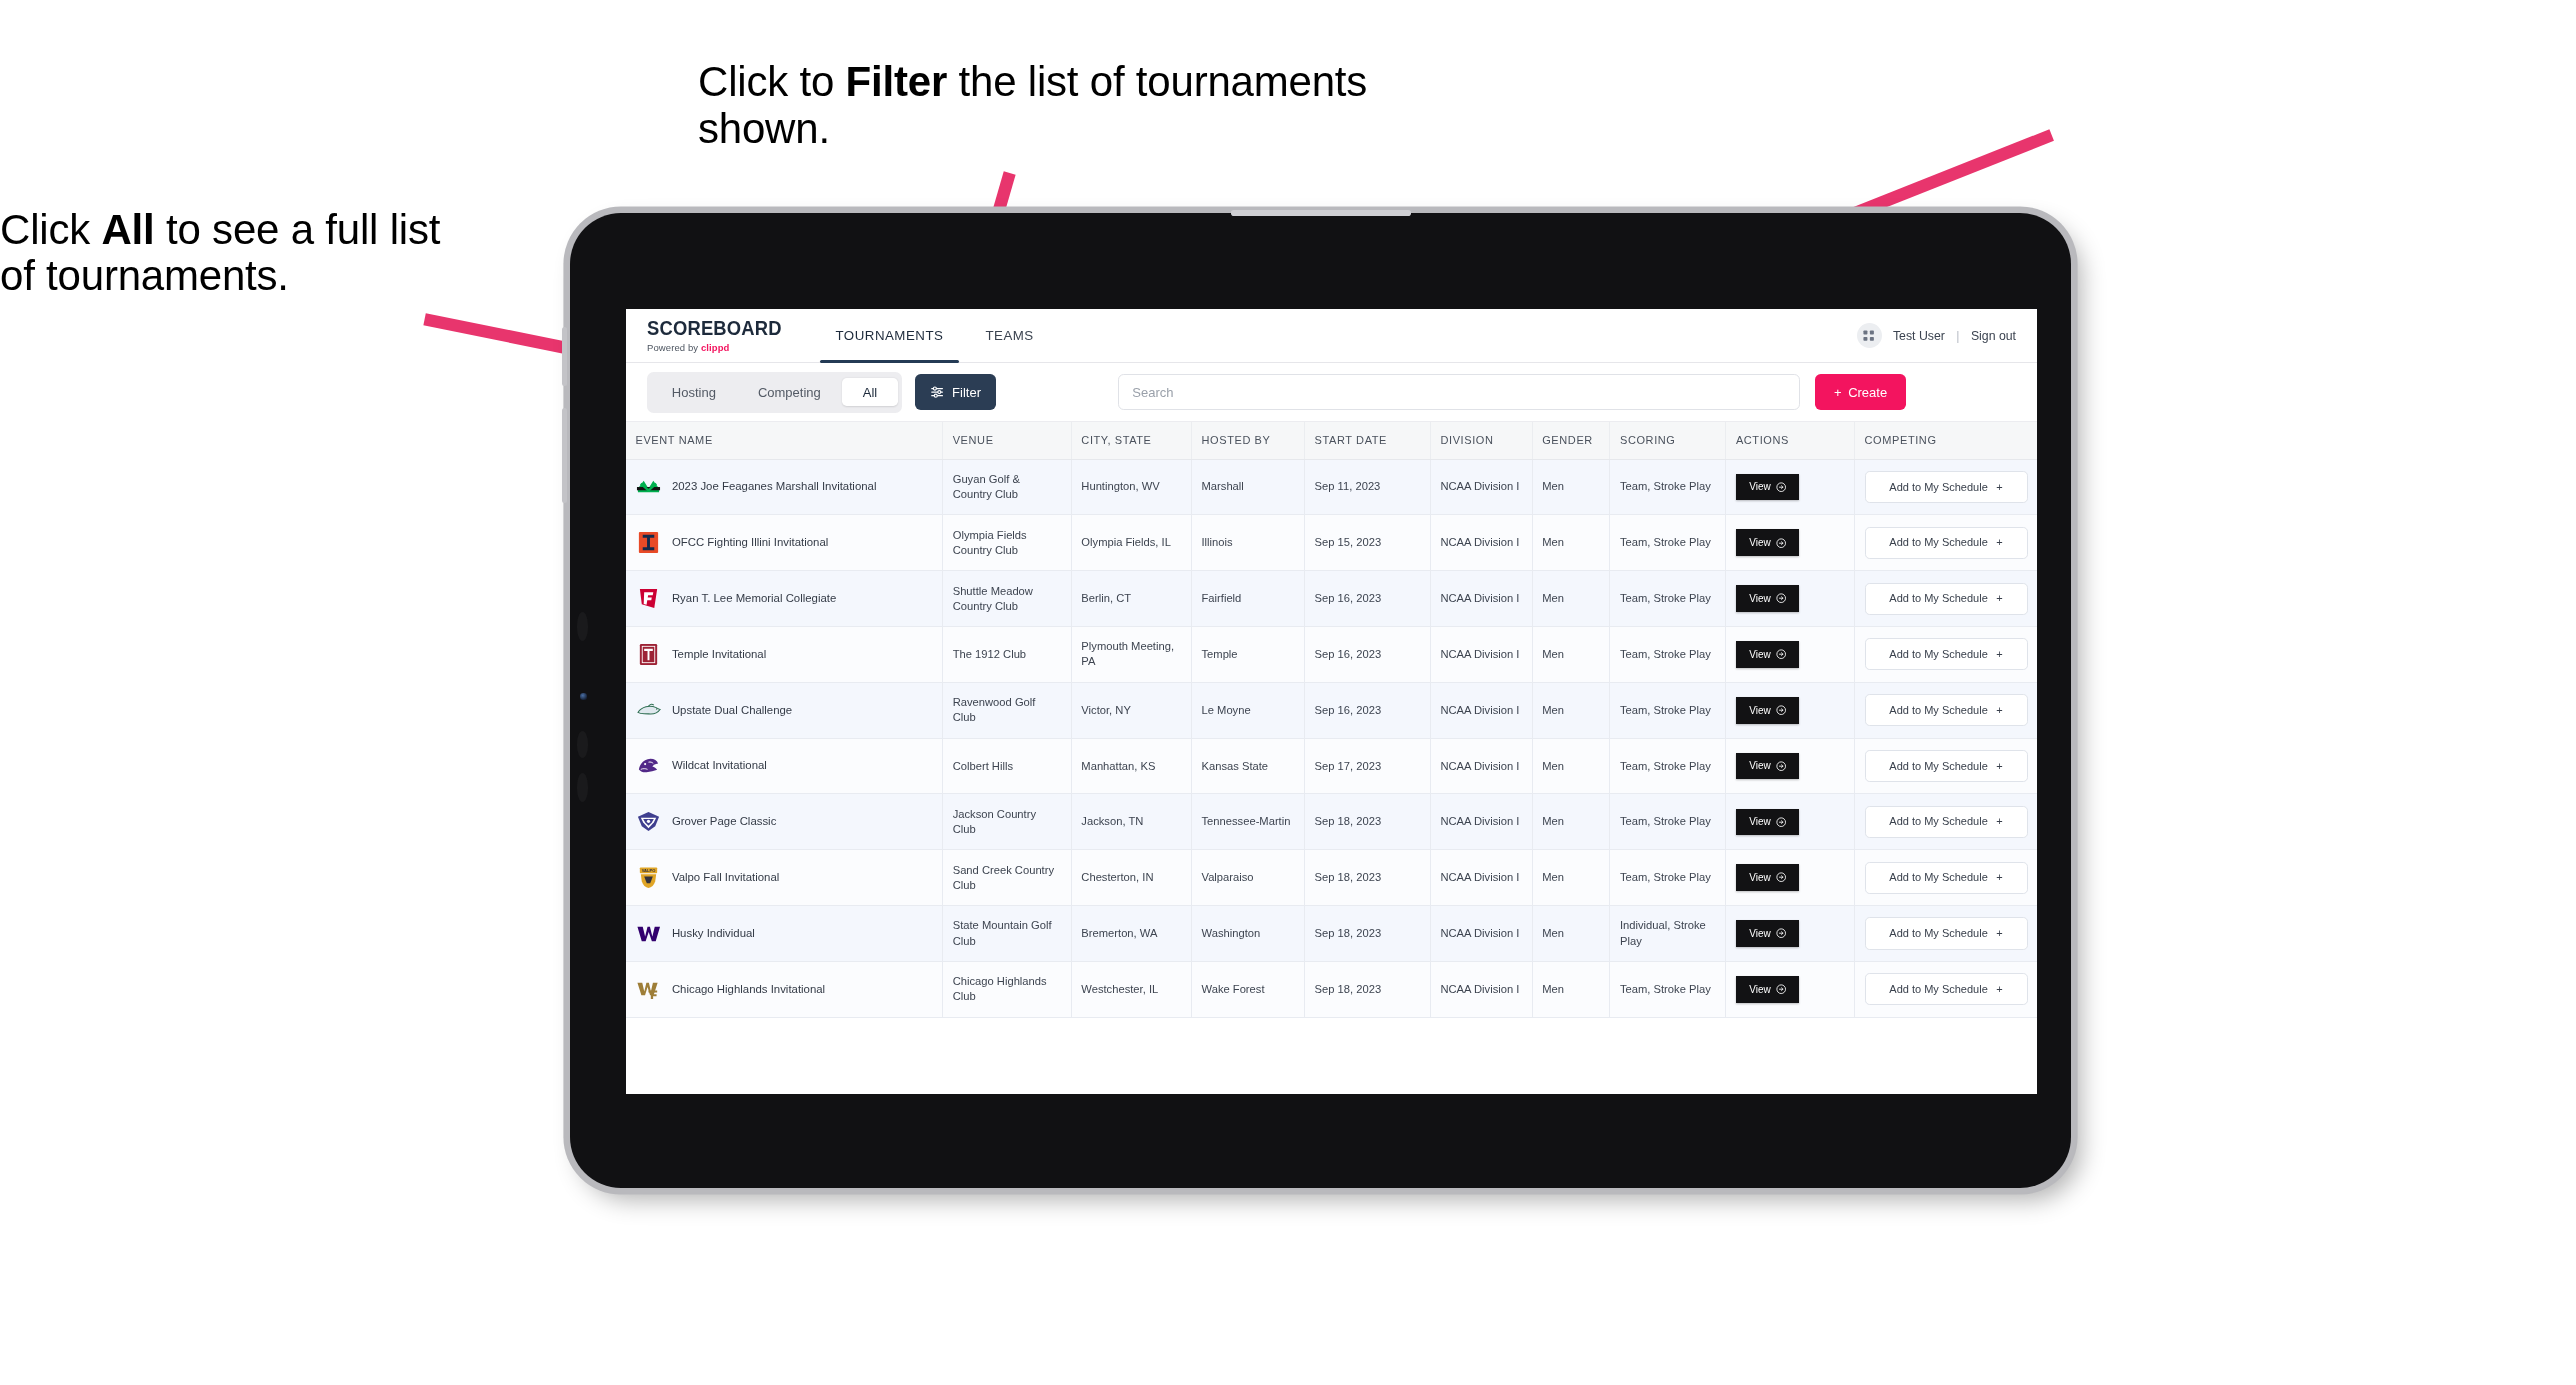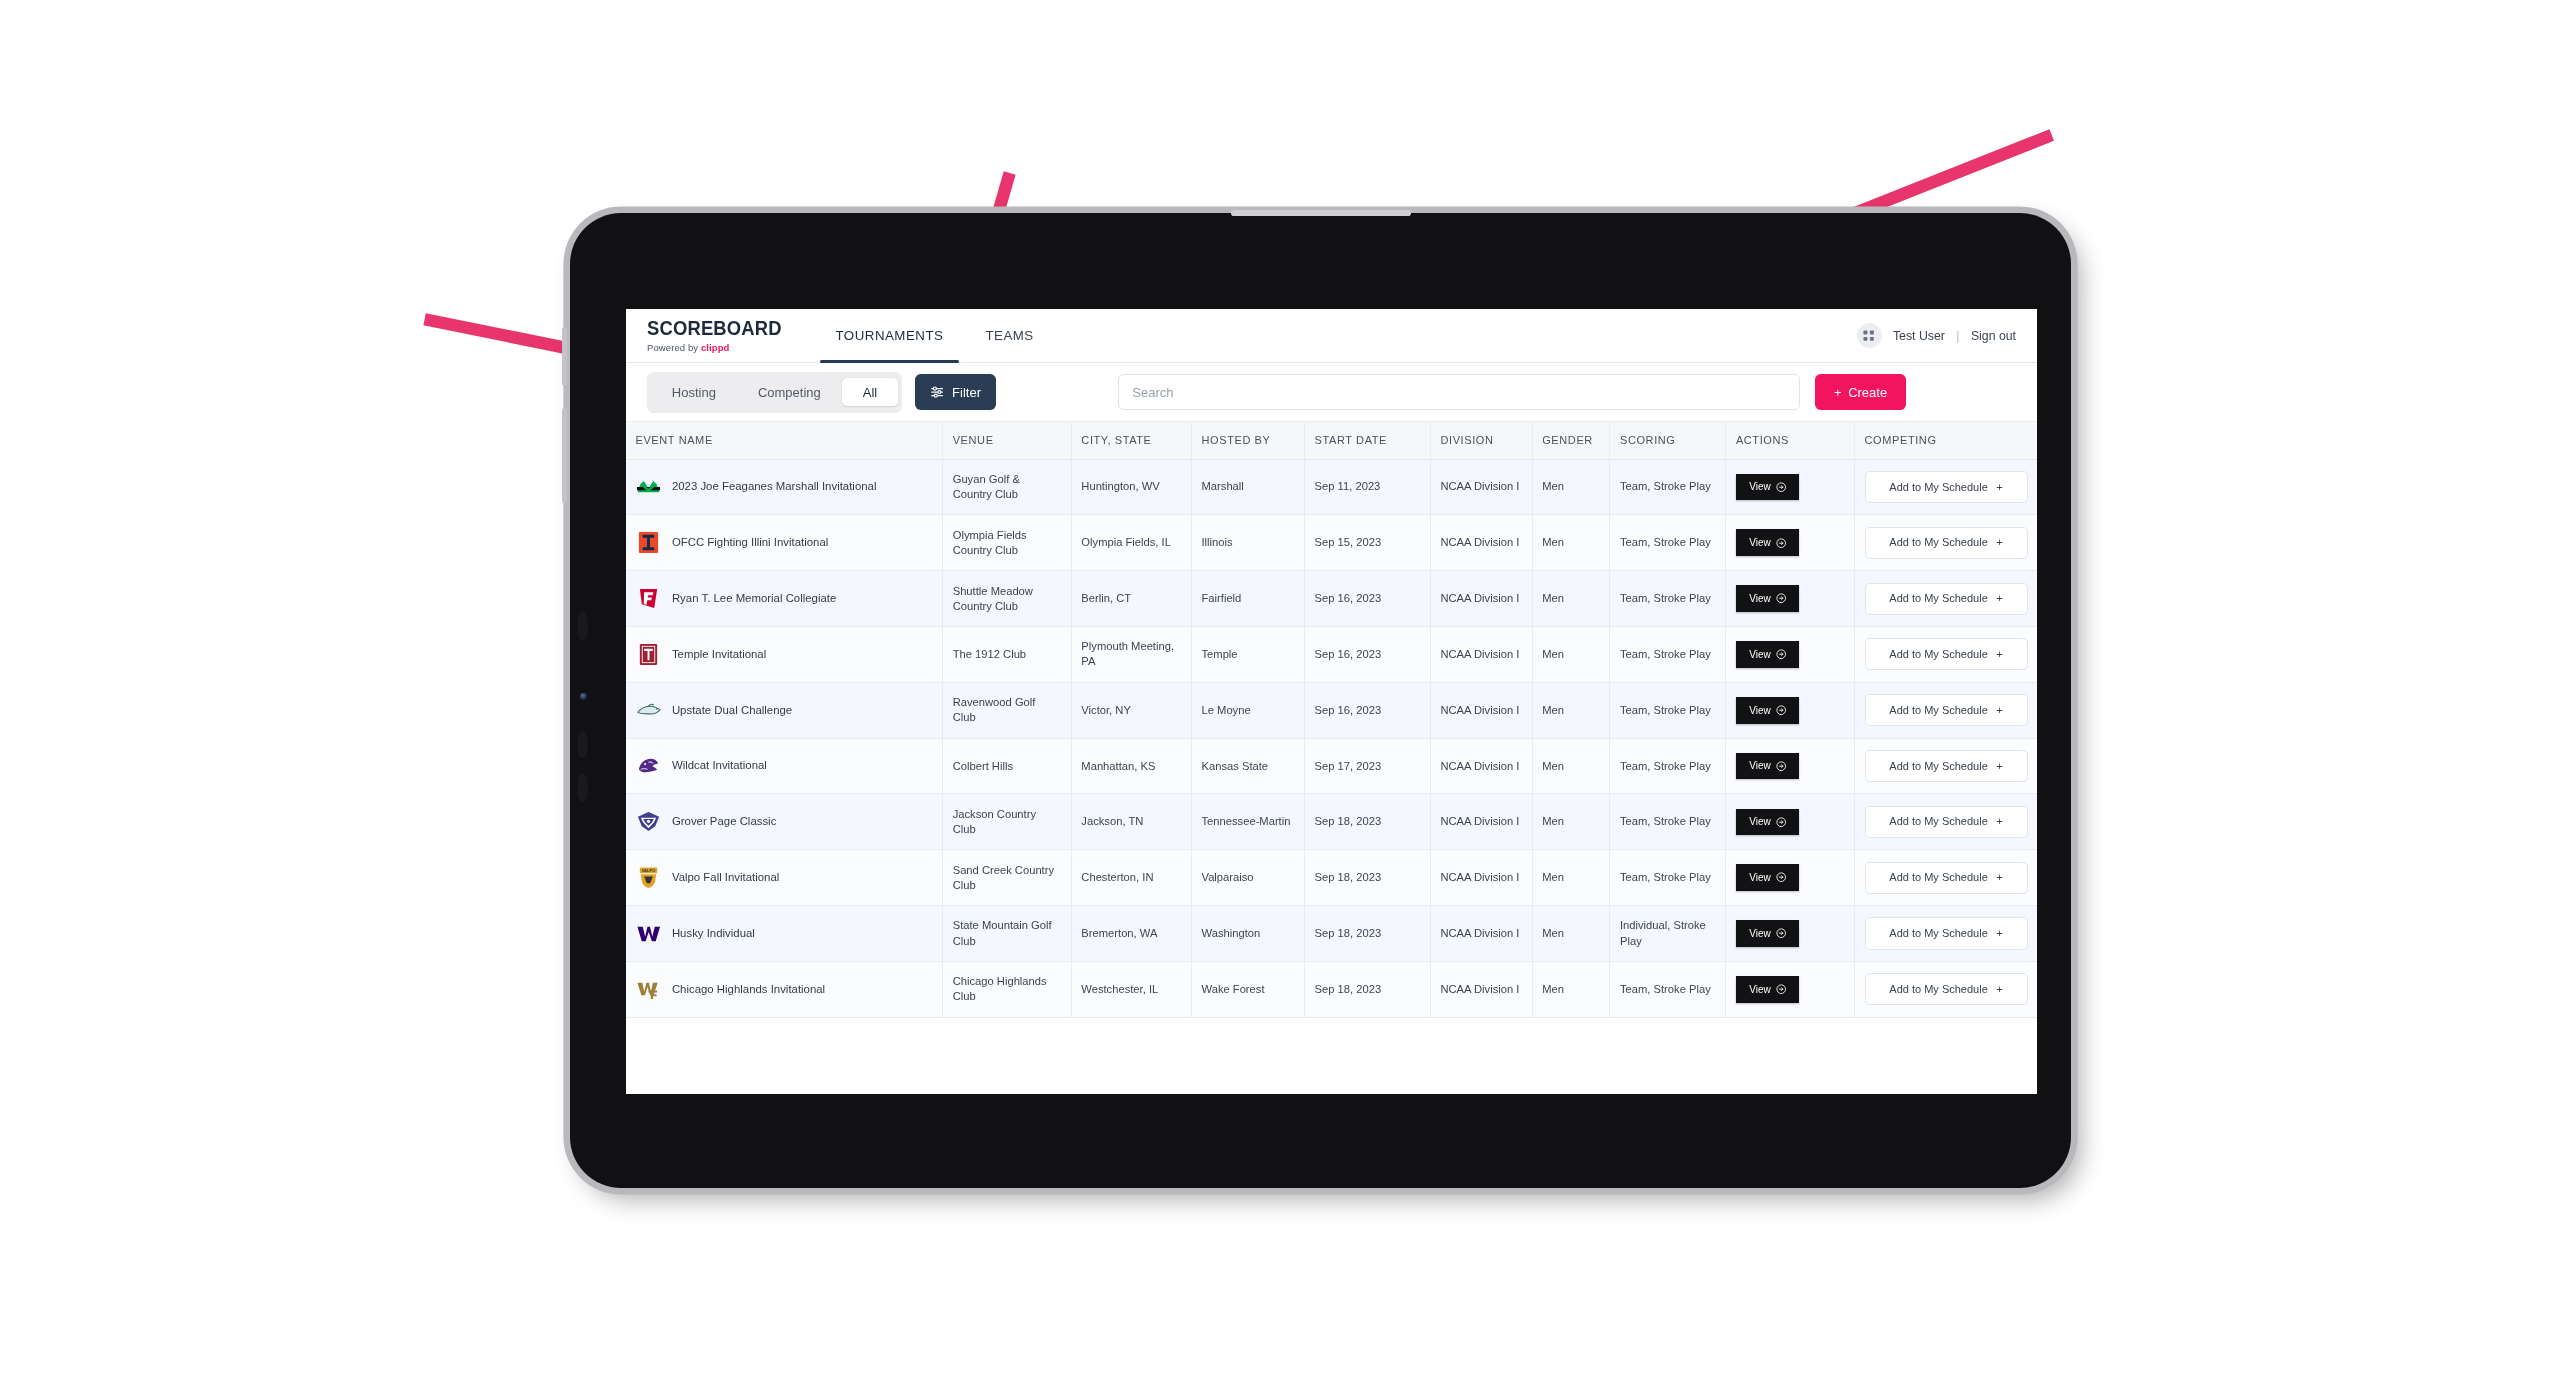--- a/index.html
+++ b/index.html
@@ -213,20 +213,26 @@
     <defs>
       <marker id="ah" markerWidth="5" markerHeight="5" refX="2.2" refY="2.5" orient="auto">
         <path d="M0,0 L5,2.5 L0,5 Z" fill="#e8356d"></path>
       </marker>
     </defs>
     <line x1="447" y1="336" x2="797" y2="407" stroke="#e8356d" stroke-width="13" marker-end="url(#ah)"></line>
     <line x1="1063" y1="182" x2="1000" y2="400" stroke="#e8356d" stroke-width="13" marker-end="url(#ah)"></line>
     <line x1="2160" y1="142" x2="1465" y2="418" stroke="#e8356d" stroke-width="13" marker-end="url(#ah)"></line>
   </svg>
 
+  <div class="callout" id="callout-all">
+    <span>Click </span><b>All</b><span> to see a full list of tournaments.</span>
+  </div>
+  <div class="callout" id="callout-filter">
+    <span>Click to </span><b>Filter</b><span> the list of tournaments shown.</span>
+  </div>
 
   <div id="tablet">
     <div class="side-btn" style="top:114px;height:59px;"></div>
     <div class="side-btn" style="top:195px;height:95px;"></div>
     <div class="bezel-dot" style="top:399px;height:28.5px;"></div>
     <div class="bezel-cam" style="top:480px;"></div>
     <div class="bezel-dot" style="top:518px;height:26.6px;"></div>
     <div class="bezel-dot" style="top:560px;height:28.5px;"></div>
 
     <div id="screen">

